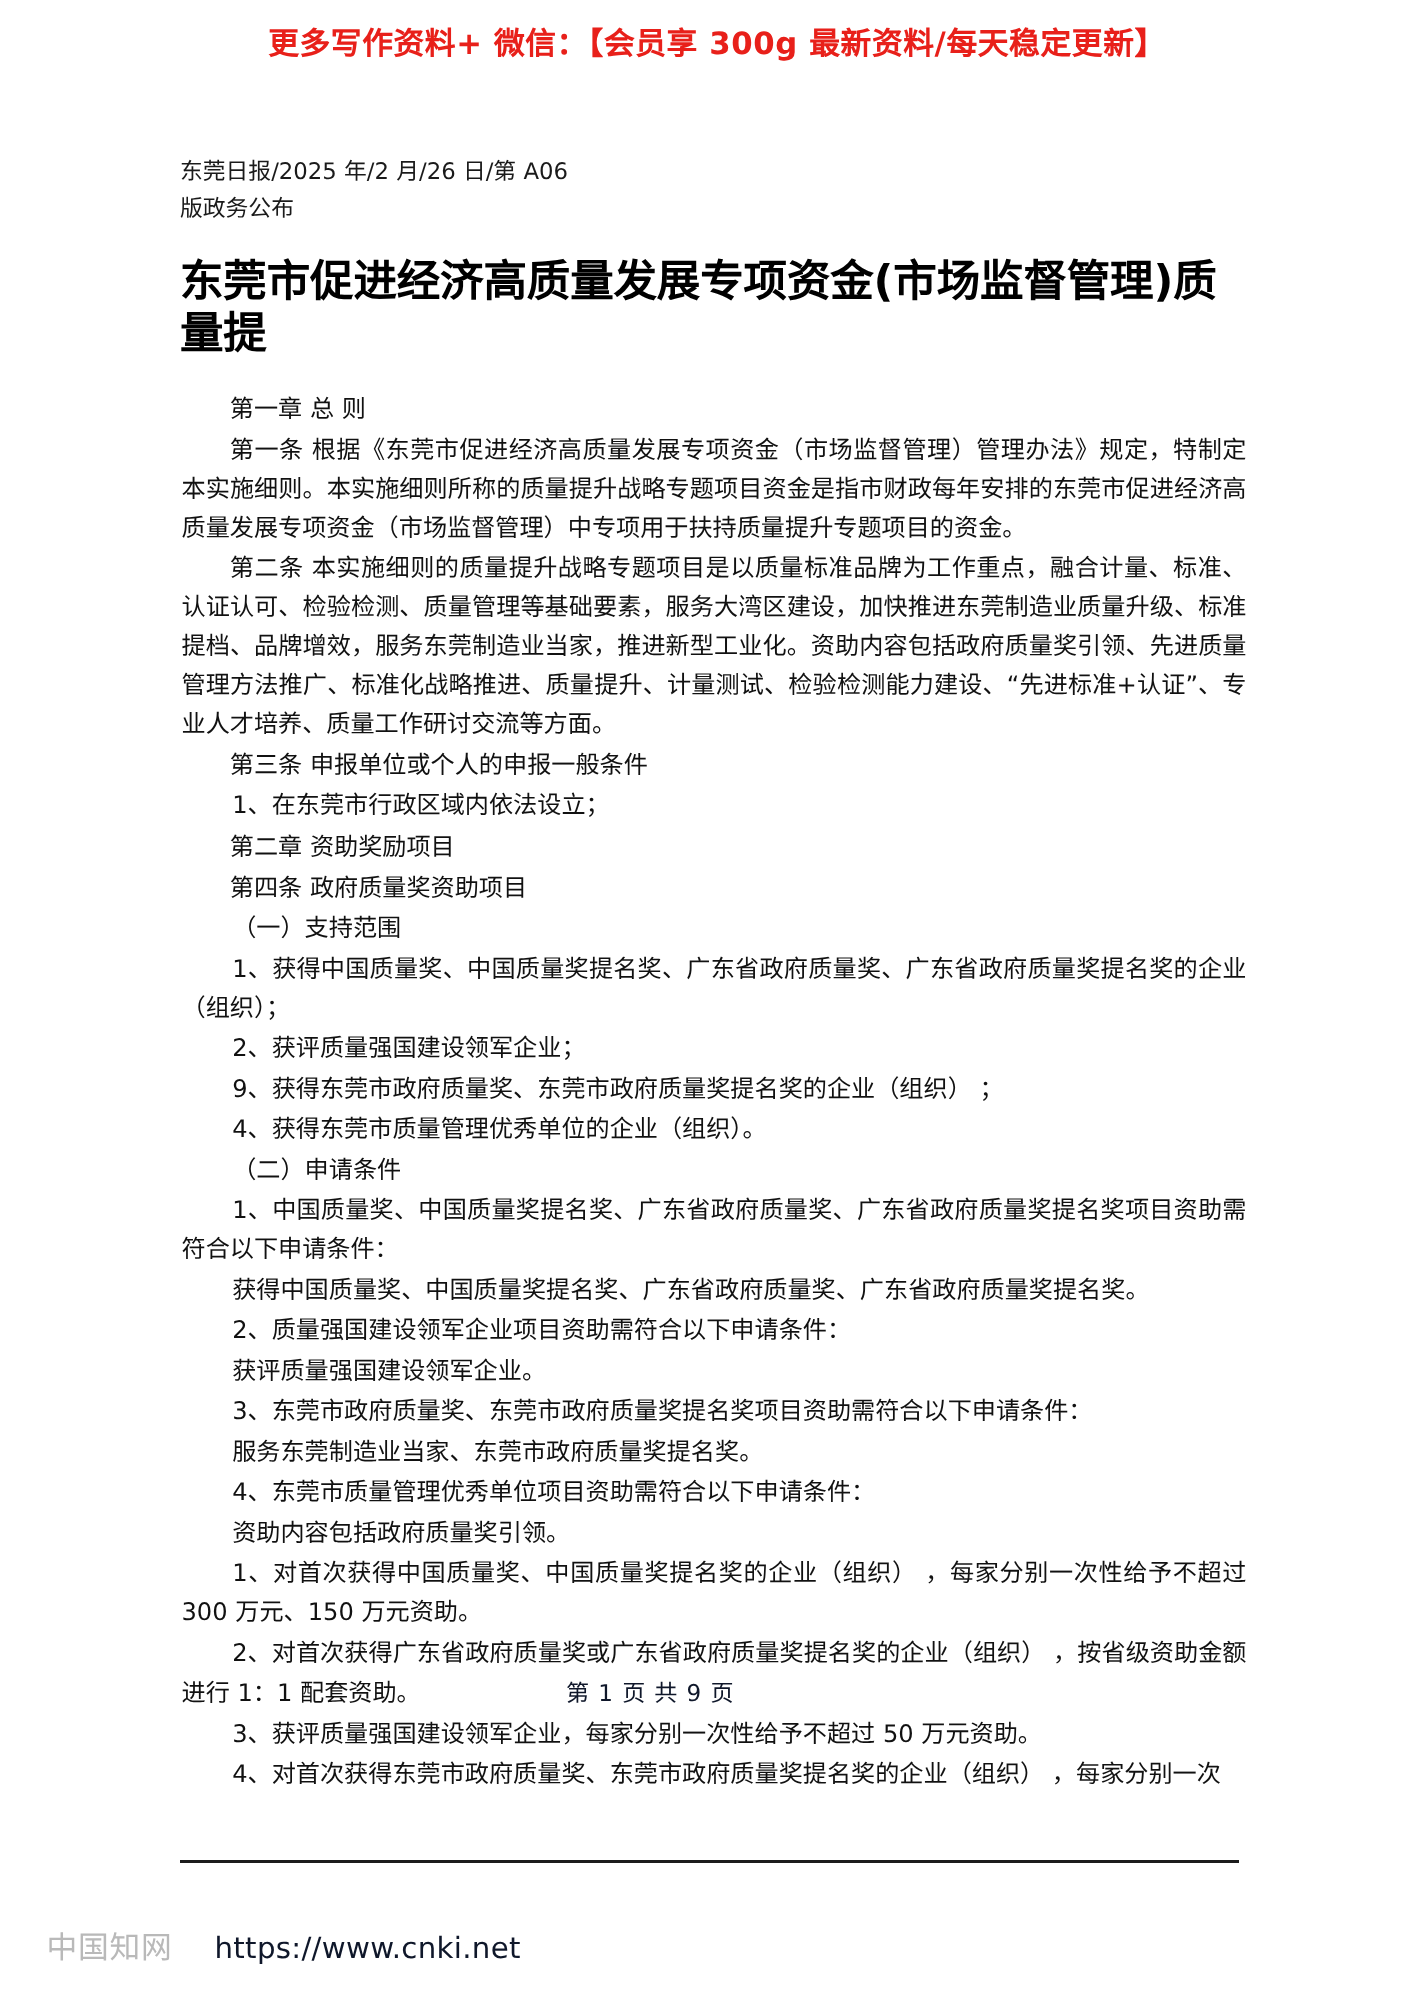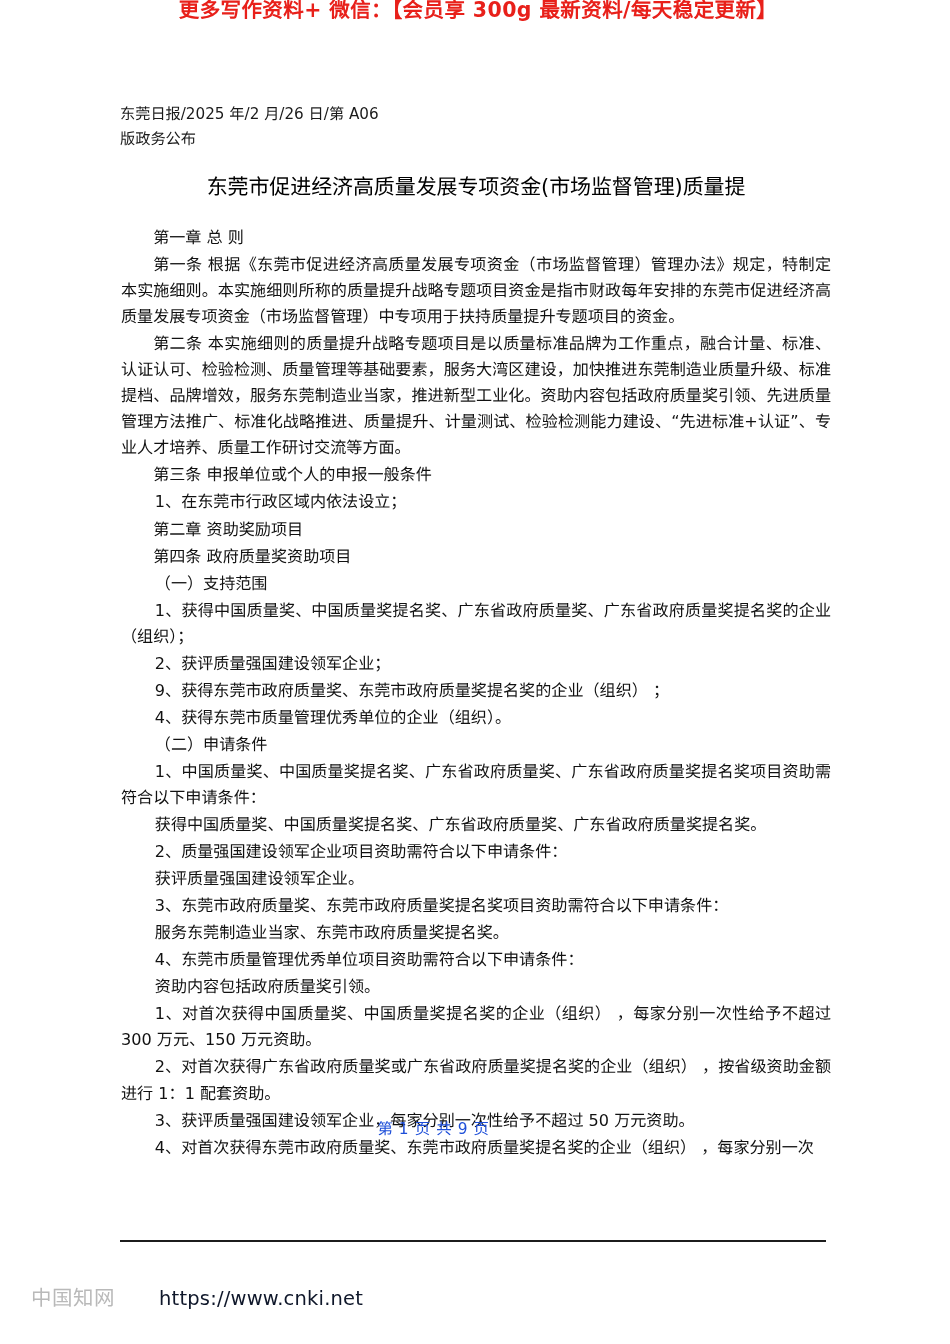--- a/index.html
+++ b/index.html
@@ -23,21 +23,21 @@
   }
 
   
   .promo-banner {
     position: absolute;
     top: 0;
     left: 0;
     width: 950px;
     height: 58px;
     display: flex;
-    align-items: flex-start;
+    align-items: center;
     justify-content: center;
     padding-left: 6px;
     box-sizing: border-box;
   }
   .promo-text {
     color: #e8201a;
     font-size: 20.5px;
     font-weight: bold;
     letter-spacing: 0.4px;
     white-space: nowrap;
@@ -55,23 +55,22 @@
   .masthead {
     font-size: 15.2px;
     line-height: 25px;
     color: #1a1a1a;
     margin-bottom: 14px;
     font-family: "DejaVu Sans", "Liberation Sans", sans-serif;
   }
   .masthead-line { display: block; white-space: nowrap; }
 
   .doc-title {
-    text-align: center;
-    font-size: 21px;
-    font-weight: normal;
+    font-size: 29px;
+    font-weight: bold;
     line-height: 35px;
     color: #000000;
     margin: 18px 0 20px 0;
     letter-spacing: -0.1px;
   }
   .doc-title span { display: block; }
 
   .body-text {
     font-size: 16.1px;
     line-height: 26.05px;
@@ -91,42 +90,42 @@
   
   .page-number {
     position: absolute;
     top: 1116px;
     left: 0;
     width: 950px;
     text-align: center;
     padding-right: 83px;
     box-sizing: border-box;
     font-size: 15.4px;
-    color: #1d4ed8;
+    color: #0f172a;
     letter-spacing: 0.6px;
   }
 
   
   .bottom-rule {
     position: absolute;
     top: 1240px;
     left: 120px;
     width: 706px;
     height: 0;
     border-top: 2px solid #1c1c1c;
   }
 
   
   .cnki-row {
     position: absolute;
     top: 1288px;
     left: 31px;
     display: flex;
     align-items: baseline;
-    gap: 44px;
+    gap: 28px;
   }
   .cnki-logo {
     font-size: 20.5px;
     color: #b9b9b9;
     letter-spacing: 0.5px;
     line-height: 1;
   }
   .cnki-url {
     font-size: 19.5px;
     color: #0f172a;

